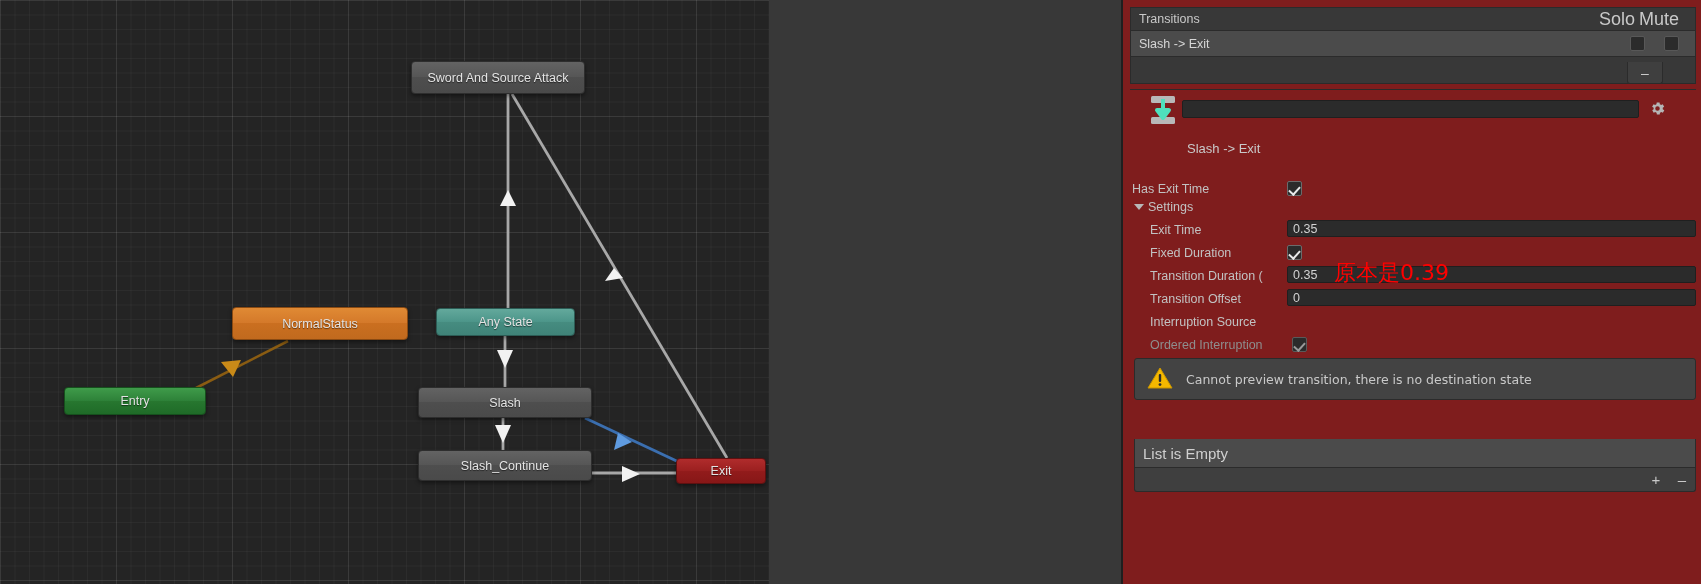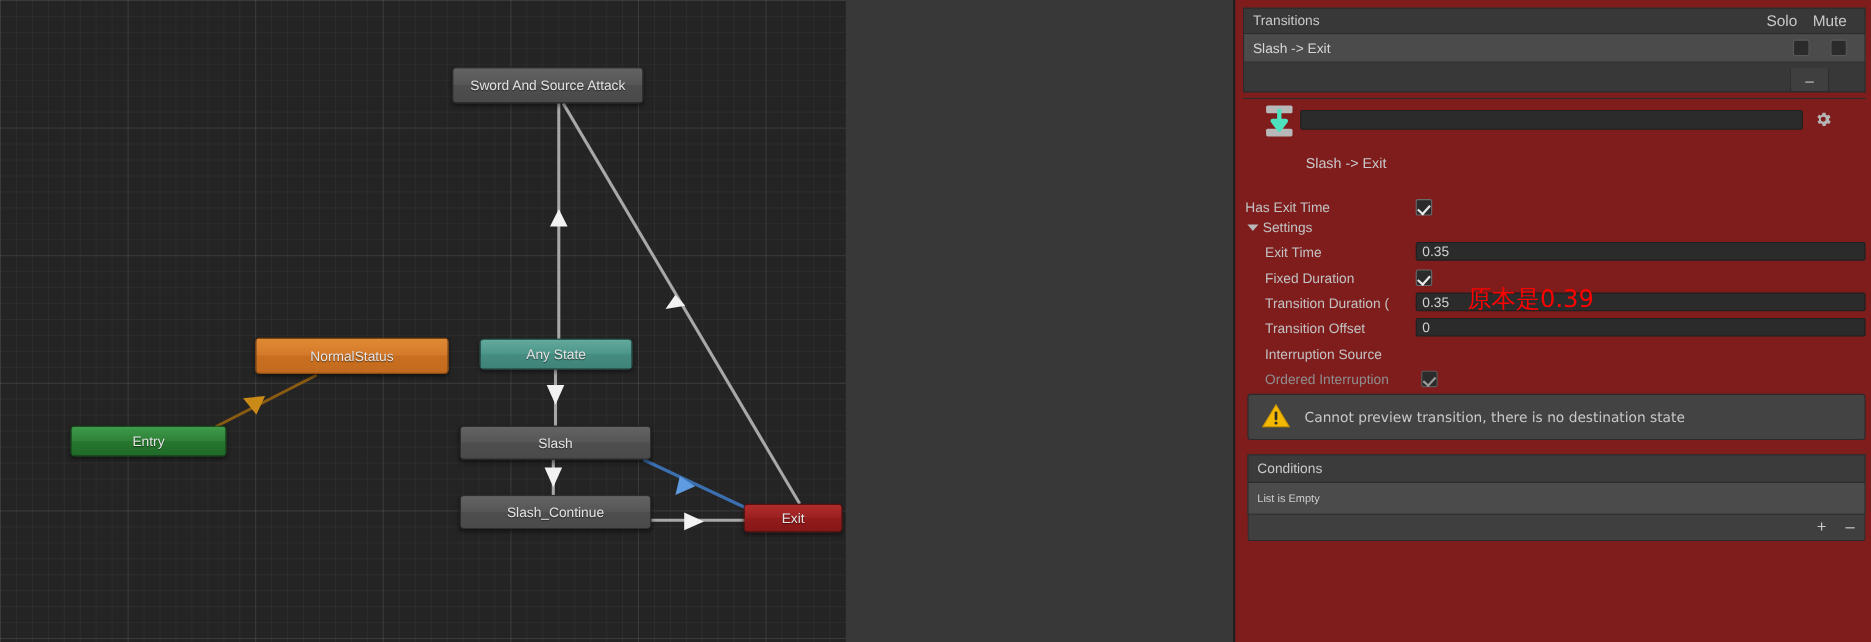--- a/index.html
+++ b/index.html
@@ -83,22 +83,22 @@
     height: 22px;
     background: #383838;
     border: 1px solid #2b2b2b;
     border-bottom: none;
     display: flex; align-items: center;
     padding: 0 8px;
     font-size: 12.5px;
     color: #c9c9c9;
   }
   .solo-mute {
-    margin-left: auto; display: flex; gap: 14px; padding-right: 8px;
-    color: #c9c9c9; font-size: 14px;
+    margin-left: auto; display: flex; gap: 4px; padding-right: 8px;
+    color: #c9c9c9; font-size: 18px;
   }
   .trans-row {
     height: 23px;
     background: #4b4b4b;
     border: 1px solid #2b2b2b;
     display: flex; align-items: center;
     padding: 0 8px;
     color: #d6d6d6;
   }
   .tiny-box {
@@ -233,21 +233,21 @@
     padding-left: 8px;
     color: #c9c9c9; font-size: 12.5px;
   }
   .list-row {
     position: absolute;
     background: #4b4b4b;
     border: 1px solid #2b2b2b;
     border-top: none;
     display: flex; align-items: center;
     padding-left: 8px;
-    color: #cfcfcf; font-size: 10px;
+    color: #cfcfcf; font-size: 15px;
   }
   .listfoot {
     position: absolute;
     background: #3f3f3f;
     border: 1px solid #2b2b2b;
     border-top: none;
     border-radius: 0 0 3px 3px;
     display: flex; align-items: center; justify-content: flex-end;
     gap: 0px;
   }
@@ -437,23 +437,20 @@
         <span>
           <svg width="26" height="24" viewBox="0 0 26 24" xmlns="http://www.w3.org/2000/svg">
             <path d="M13 2 L25 22 L1 22 Z" fill="#f5b800" stroke="#c99500" stroke-width="1"></path>
             <rect x="11.8" y="8" width="2.4" height="8" rx="1.1" fill="#2b2b2b"></rect>
             <circle cx="13" cy="18.6" r="1.4" fill="#2b2b2b"></circle>
           </svg>
         </span>
         <span class="warn-text">Cannot preview transition, there is no destination state</span>
       </div>
 
-      <div class="section-hdr" style="left:4px; top:413px; width:562px; height:26px;">
-        <span>Conditions</span>
-      </div>
 
       <div class="list-row" style="left:4px; top:439px; width:562px; height:29px;">
         <span>List is Empty</span>
       </div>
 
       <div class="listfoot" style="left:4px; top:468px; width:562px; height:24px;">
         <span class="lf-btn">
           <span>+</span>
         </span>
         <span class="lf-btn">

